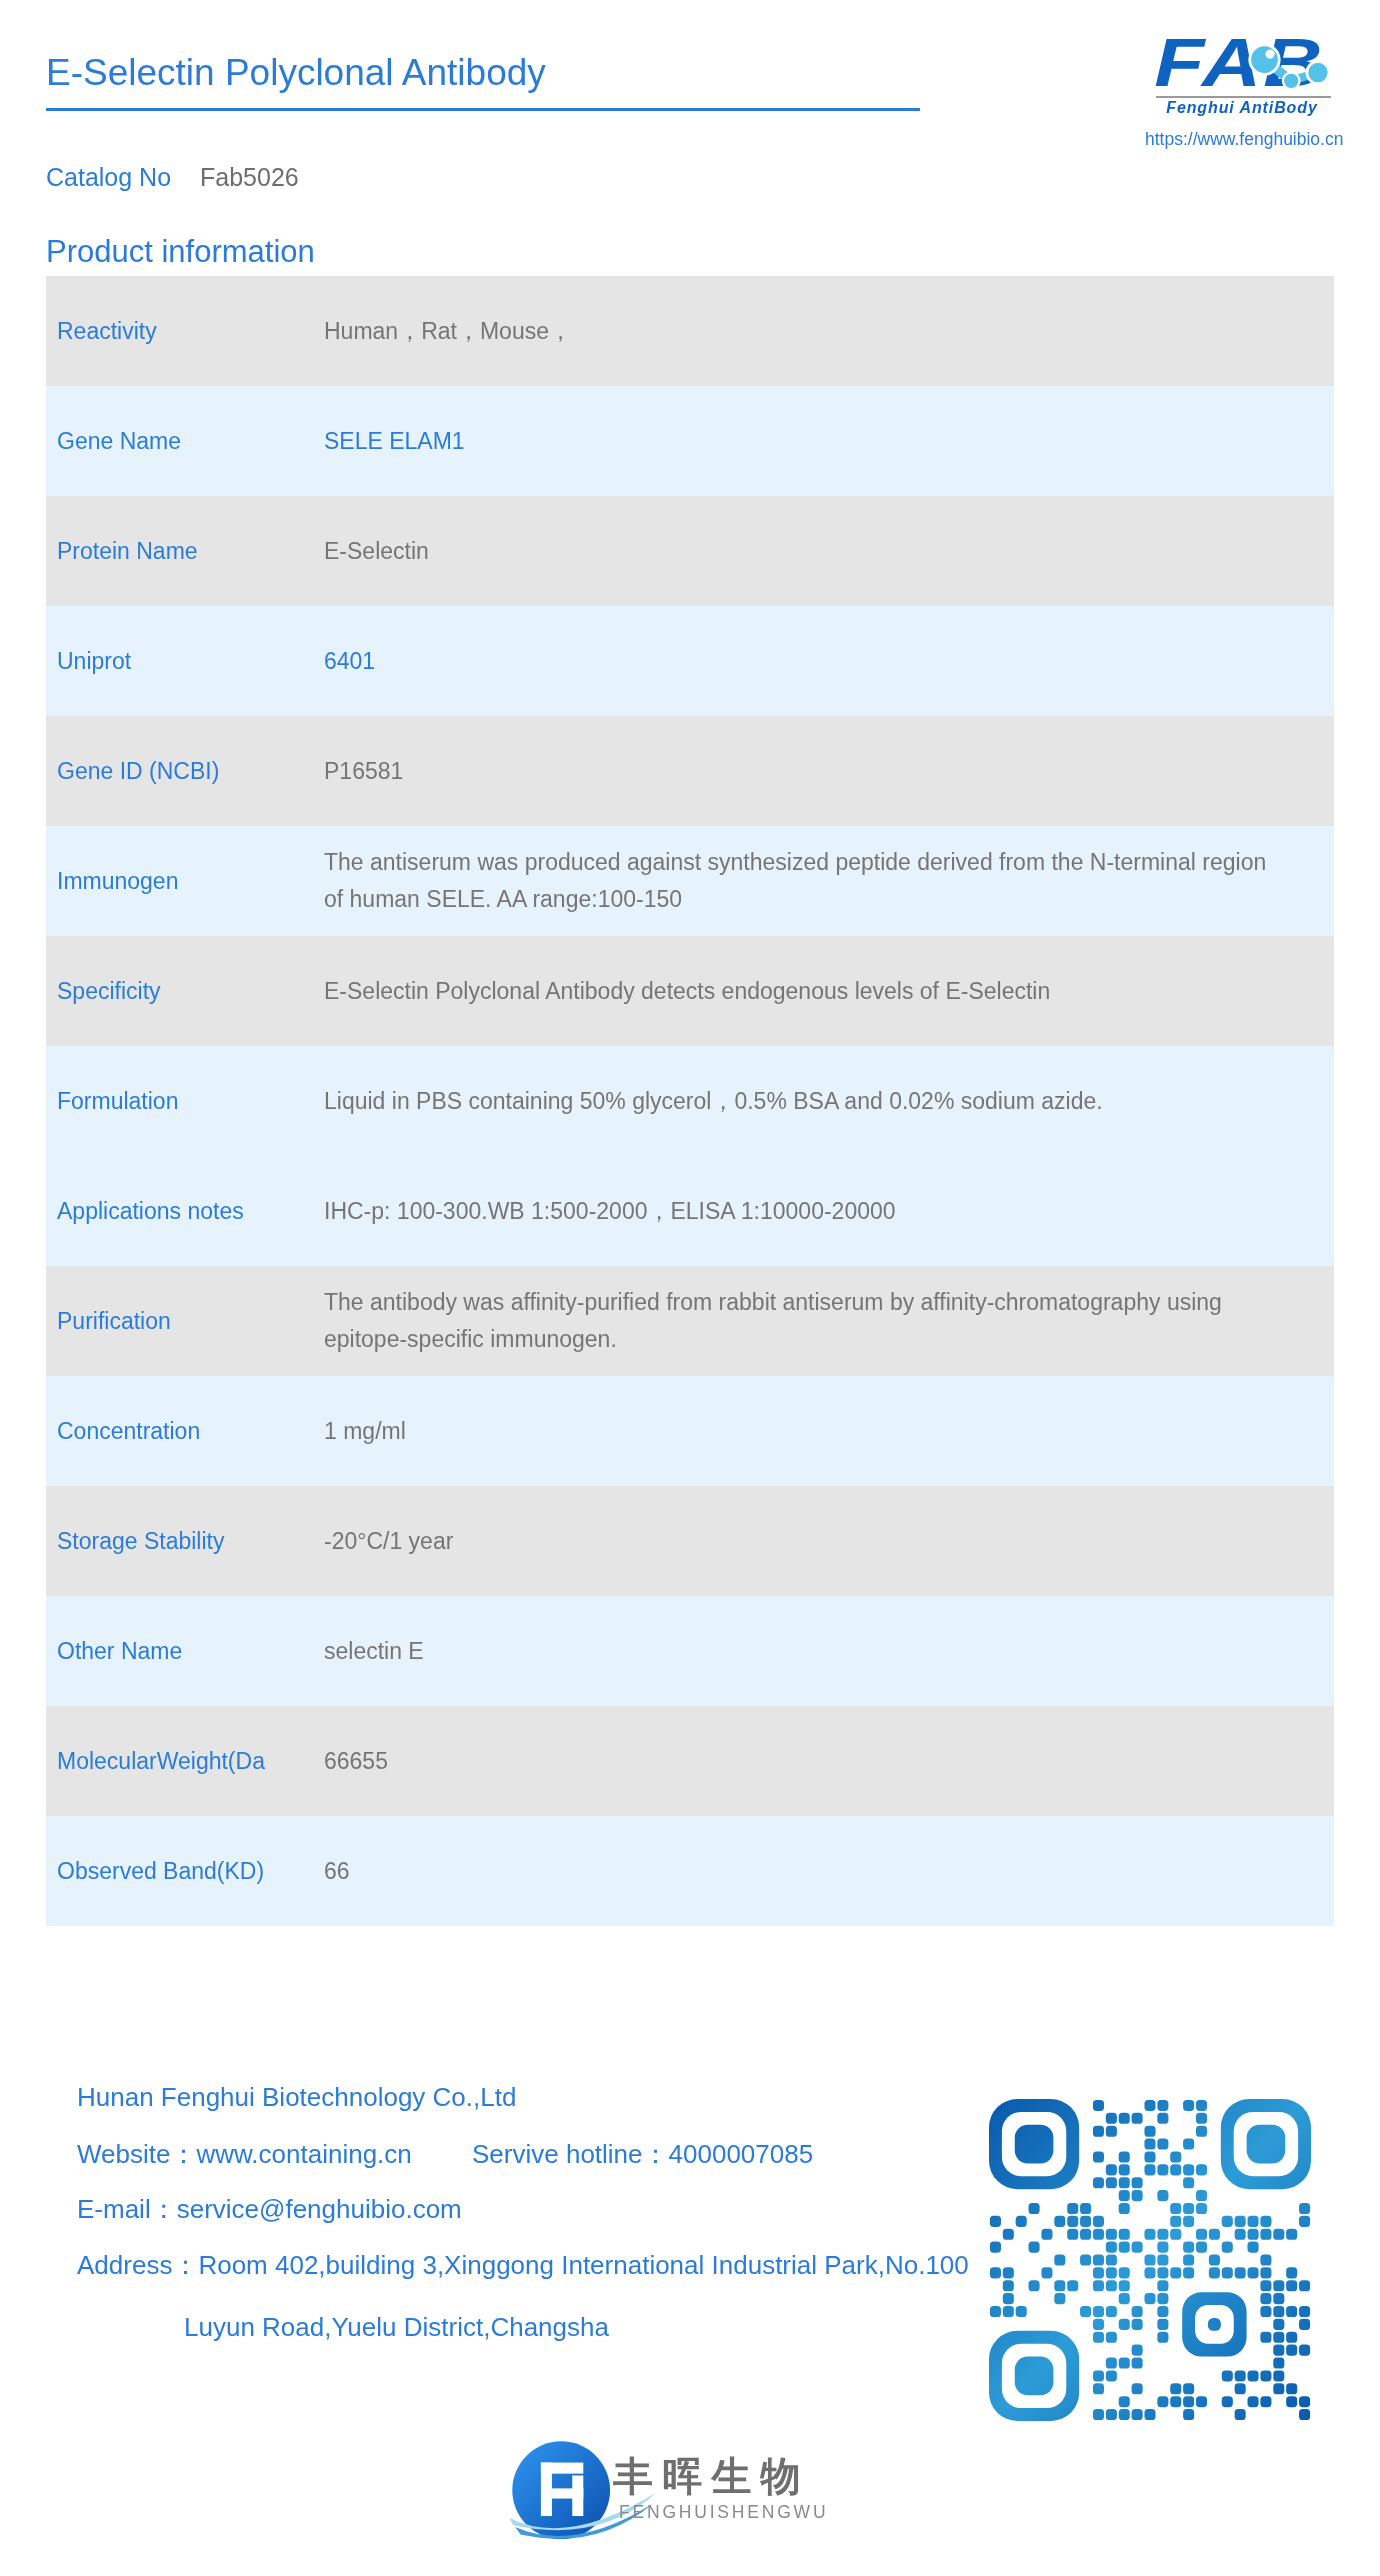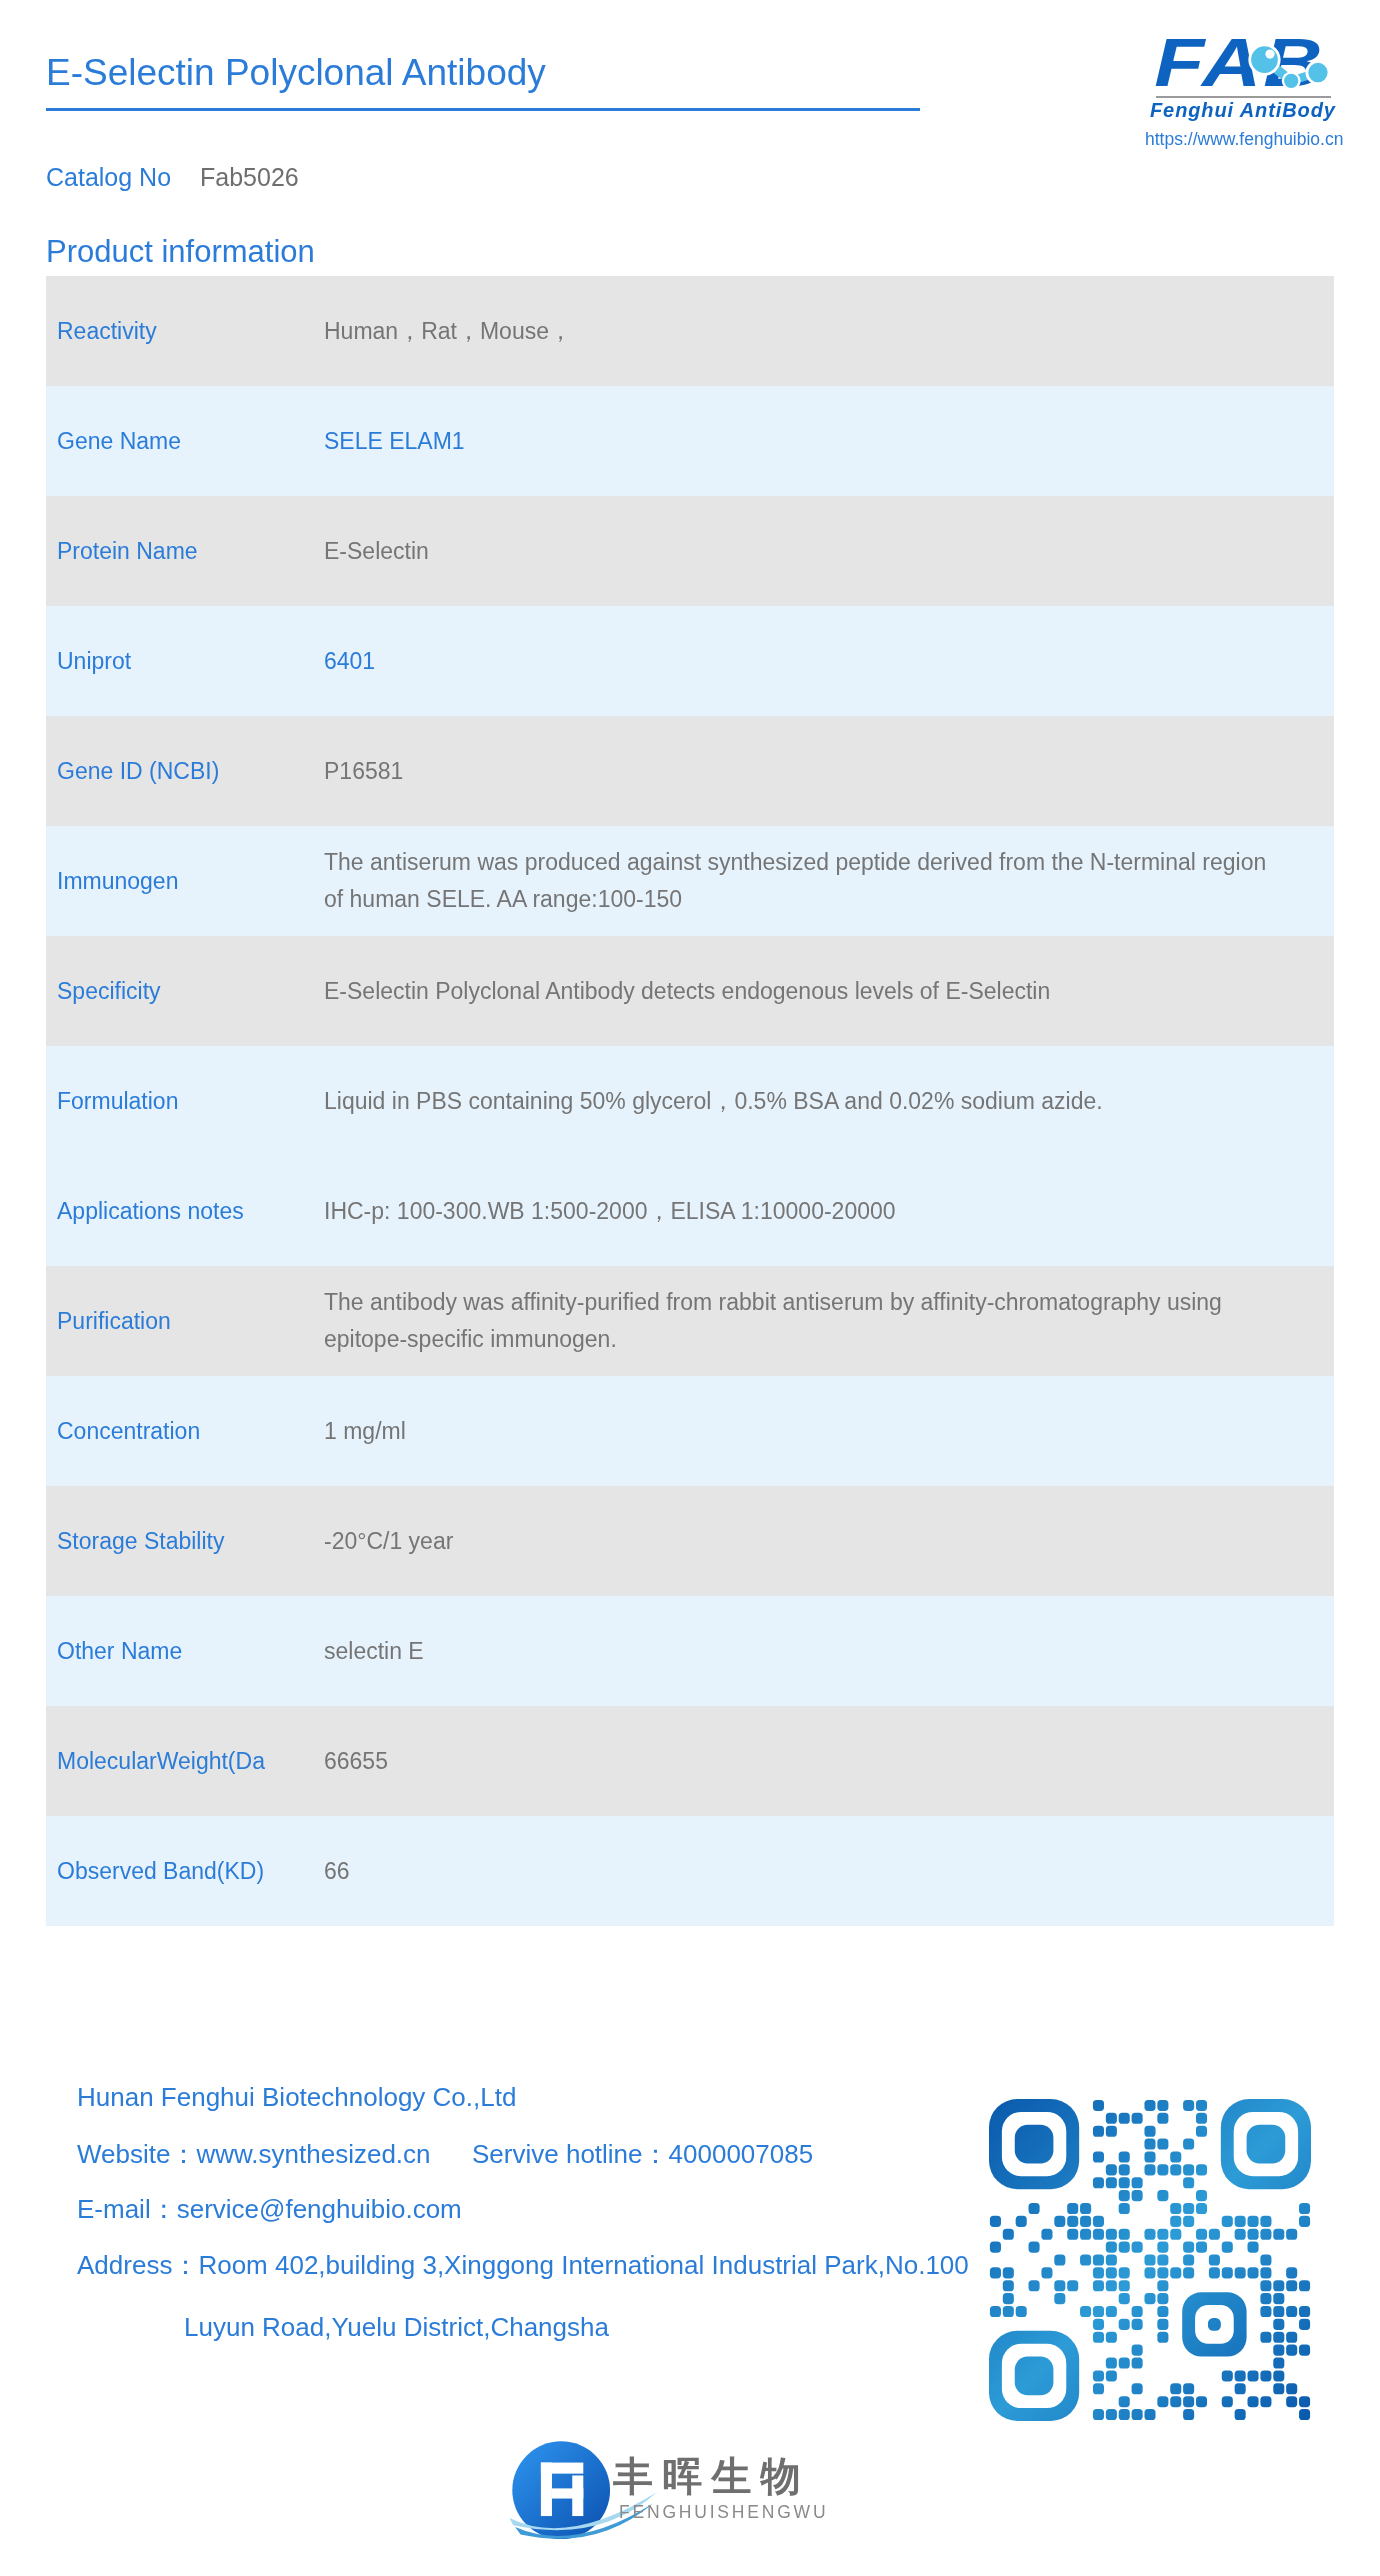--- a/index.html
+++ b/index.html
@@ -15,21 +15,21 @@
   html,body{margin:0;padding:0;background:#fff;}
   .page{
     position:relative;width:1380px;height:2576px;background:#ffffff;
     font-family:"Liberation Sans","DejaVu Sans",sans-serif;overflow:hidden;padding-left:16px;
   }
   .abs{position:absolute;}
   .doc-title{left:46px;top:52px;font-size:37px;color:var(--brand-blue);}
   .title-underline{left:46px;top:108px;width:874px;height:2.8px;background:var(--brand-blue);}
   .fab-logo{left:1152px;top:31px;}
   .fab-divider{left:1156px;top:96px;width:175px;height:1.8px;background:var(--divider-gray);}
-  .fab-subtitle{left:1150px;top:99px;width:184px;text-align:center;font-size:20px;
+  .fab-subtitle{left:1150px;top:99px;width:184px;text-align:center;font-size:16px;
     font-weight:bold;font-style:italic;color:var(--logo-dark-blue);letter-spacing:0.9px;white-space:nowrap;}
   .fab-url{left:1145px;top:129px;width:193px;text-align:center;font-size:17.5px;
     color:var(--brand-blue);white-space:nowrap;}
   .catalog-label{left:46px;top:163px;font-size:25px;color:var(--brand-blue);}
   .catalog-value{left:184px;top:163px;font-size:25px;color:var(--muted-gray);margin-left:16px;}
   .section-title{left:46px;top:234px;font-size:31px;color:var(--brand-blue);}
   .section-underline{left:46px;top:277px;width:278px;height:2.8px;background:var(--brand-blue);}
   .product-table{left:46px;top:276px;width:1288px;}
   .trow{display:flex;align-items:center;height:110px;background:#e5e5e5;}
   .trow.alt{background:var(--row-alt-bg);}
@@ -138,21 +138,21 @@
         <div class="tvalue">66655</div>
       </div>
       <div class="trow alt">
         <div class="tlabel">Observed Band(KD)</div>
         <div class="tvalue">66</div>
       </div>
     </div>
 
   <div class="abs footer-line f1">Hunan Fenghui Biotechnology Co.,Ltd</div>
   <div class="abs footer-line f2a">
-    <span>Website：</span><span>www.synthesized.cn</span>
+    <span>Website：</span><span>www.containing.cn</span>
   </div>
   <div class="abs footer-line f2b">
     <span>Servive hotline：</span><span>4000007085</span>
   </div>
   <div class="abs footer-line f3">
     <span>E-mail：</span><span>service@fenghuibio.com</span>
   </div>
   <div class="abs footer-line f4">
     <span>Address：</span><span>Room 402,building 3,Xinggong International Industrial Park,No.100</span>
   </div>

